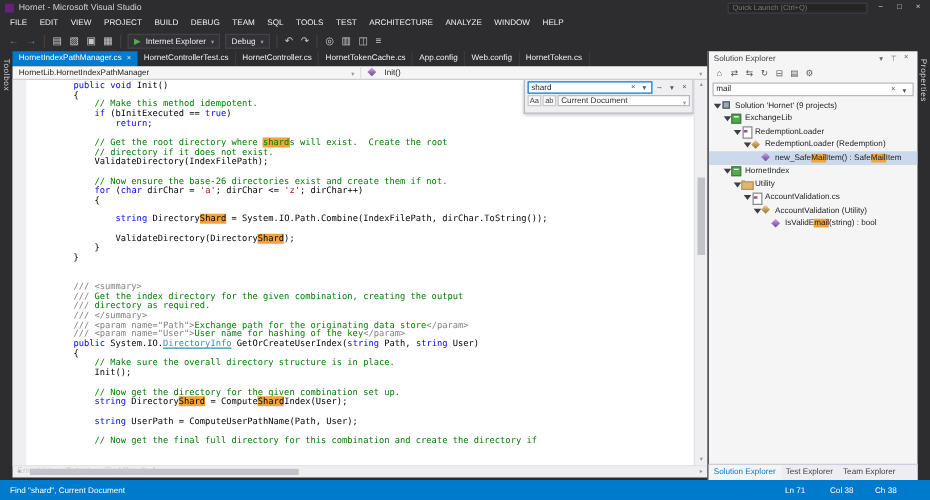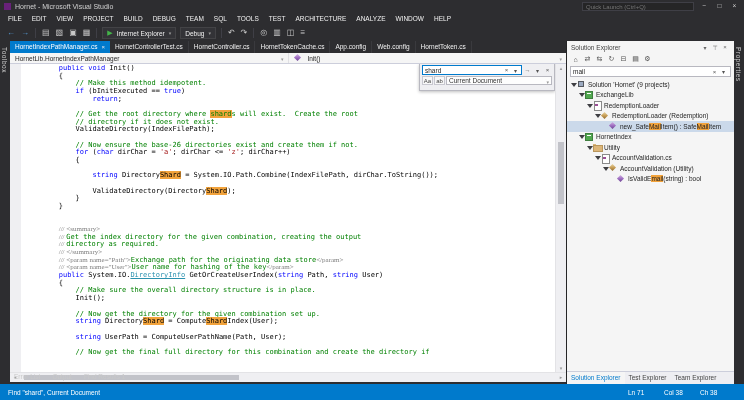--- a/index.html
+++ b/index.html
@@ -41,21 +41,21 @@
   .navbar{height:11px;background:#F5F5F5;border-bottom:1px solid #CCCEDB;display:flex;font-size:6.5px;color:#1E1E1E;}
   .nav-half{flex:1;display:flex;align-items:center;padding:0 5px;position:relative;gap:3px;}
   .nav-half + .nav-half{border-left:1px solid #E0E0E3;}
   .nav-caret{position:absolute;right:4px;top:3px;}
   .code-wrap{flex:1;background:#FFF;position:relative;overflow:hidden;}
   .gutter{position:absolute;left:0;top:0;bottom:0;width:11px;background:#EFEFF2;}
   .code-lines{position:absolute;left:15px;top:1px;right:12px;bottom:0;font-family:"DejaVu Sans Mono",monospace;font-size:7px;line-height:7.68px;white-space:pre;color:#000;overflow:hidden;}
   .code-line{height:7.68px;}
   .seg-k{color:#0000FF;}
   .seg-c{color:#008000;}
-  .seg-g{color:#808080;font-family:Liberation Serif, serif;}
+  .seg-g{color:#808080;}
   .seg-dc{color:#008000;}
   .seg-s{color:#A31515;}
   .seg-t{color:#2B91AF;text-decoration:underline;}
   .seg-h{background:#F2A33C;}
   .vscroll{position:absolute;right:0;top:0;bottom:0;width:11px;background:#EFEFF2;border-left:1px solid #E3E3E6;font-size:5px;color:#999;text-align:center;}
   .vthumb{position:absolute;left:2px;right:2px;top:78px;height:62px;background:#C2C3C9;}
   .varrow{height:8px;line-height:8px;}
   .varrow.bottom{position:absolute;bottom:0;left:0;right:0;}
   .hscroll{height:10px;background:#EFEFF2;position:relative;border-top:1px solid #E3E3E6;font-size:5px;color:#999;}
   .harrow{position:absolute;top:0;width:10px;height:9px;line-height:9px;text-align:center;}

